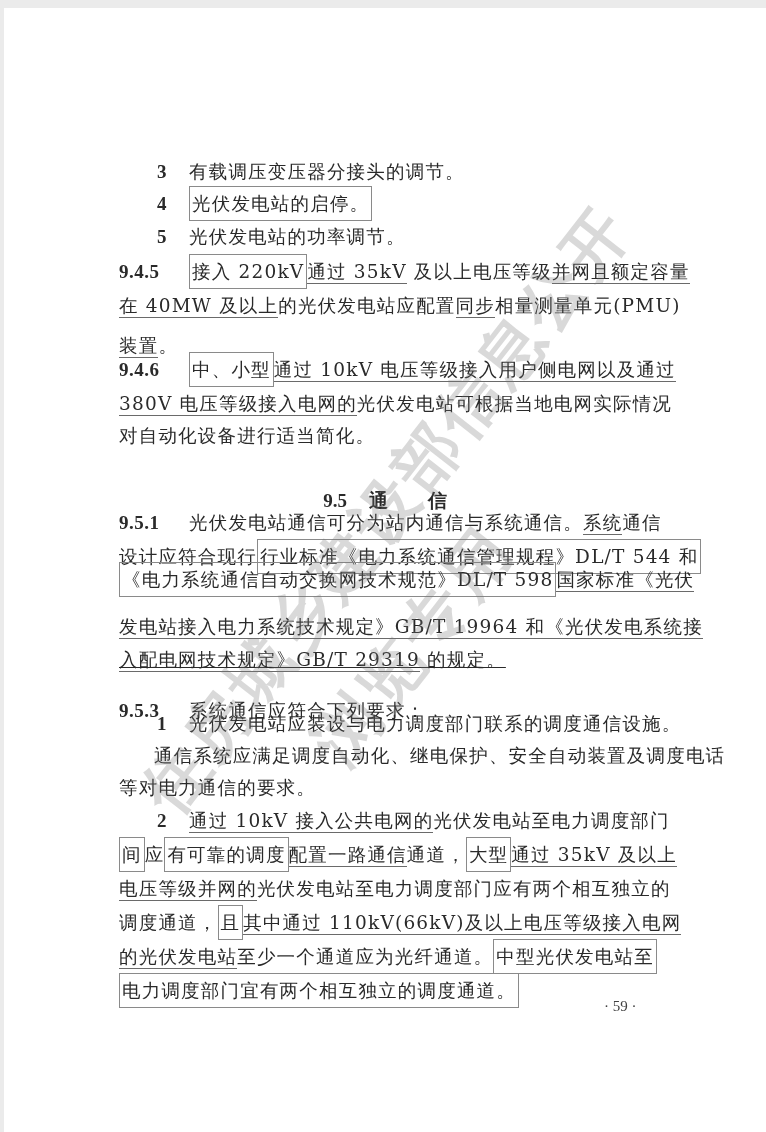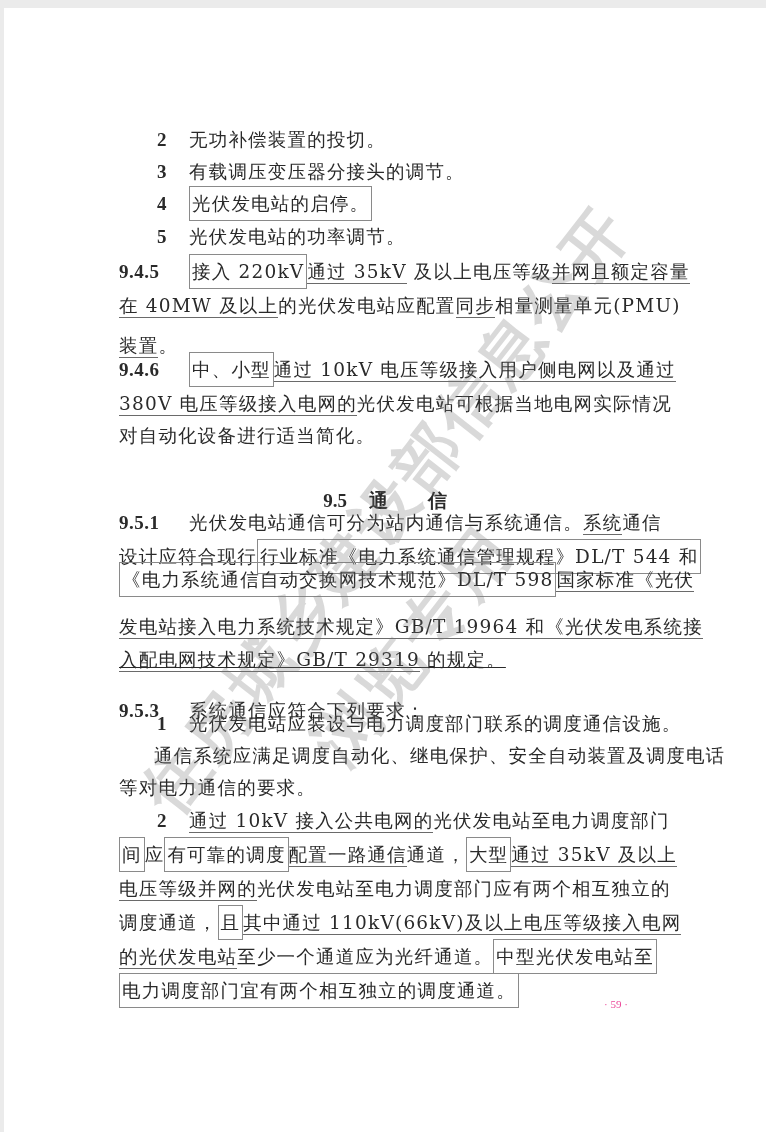--- a/index.html
+++ b/index.html
@@ -19,38 +19,35 @@
   .item-num { display: inline-block; width: 32px; }
   .box { border: 1px solid #8a8a8a; padding: 6px 2px; }
   .ul { border-bottom: 1.5px solid #6a6a6a; padding-bottom: 1px; }
   .heading {
     position: absolute; left: 0; width: 762px; top: 478px; text-align: center;
     font-size: 19px; font-weight: bold; line-height: 28px;
   }
   .heading .h-num { font-family: "Liberation Serif", serif; margin-right: 22px; }
   .heading .h-c1 { margin-right: 40px; }
   .page-number {
-    position: absolute; left: 600px; top: 990px; font-size: 11px; font-family: "Liberation Serif", serif; color: #ec4899;
+    position: absolute; left: 600px; top: 990px; font-size: 15px; font-family: "Liberation Serif", serif; color: #404040;
   }
   .watermark {
     position: absolute; pointer-events: none; color: rgba(120,120,120,0.28);
     font-family: "DejaVu Sans", sans-serif; font-weight: bold; white-space: nowrap;
     transform-origin: left top;
   }
   .wm1 { left: 118px; top: 770px; font-size: 64px; letter-spacing: 4px; transform: rotate(-52deg); }
   .wm2 { left: 290px; top: 720px; font-size: 64px; letter-spacing: 6px; transform: rotate(-52deg); }
 </style>
 </head>
 <body>
 
 <div class="page">
 
-  <div class="line" style="top:118px; left:153px;">
-    <span class="num item-num">2</span><span>无功补偿装置的投切。</span>
-  </div>
   <div class="line" style="top:150px; left:153px;">
     <span class="num item-num">3</span><span>有载调压变压器分接头的调节。</span>
   </div>
   <div class="line" style="top:182px; left:153px;">
     <span class="num item-num">4</span><span class="box">光伏发电站的启停。</span>
   </div>
   <div class="line" style="top:215px; left:153px;">
     <span class="num item-num">5</span><span>光伏发电站的功率调节。</span>
   </div>
 

